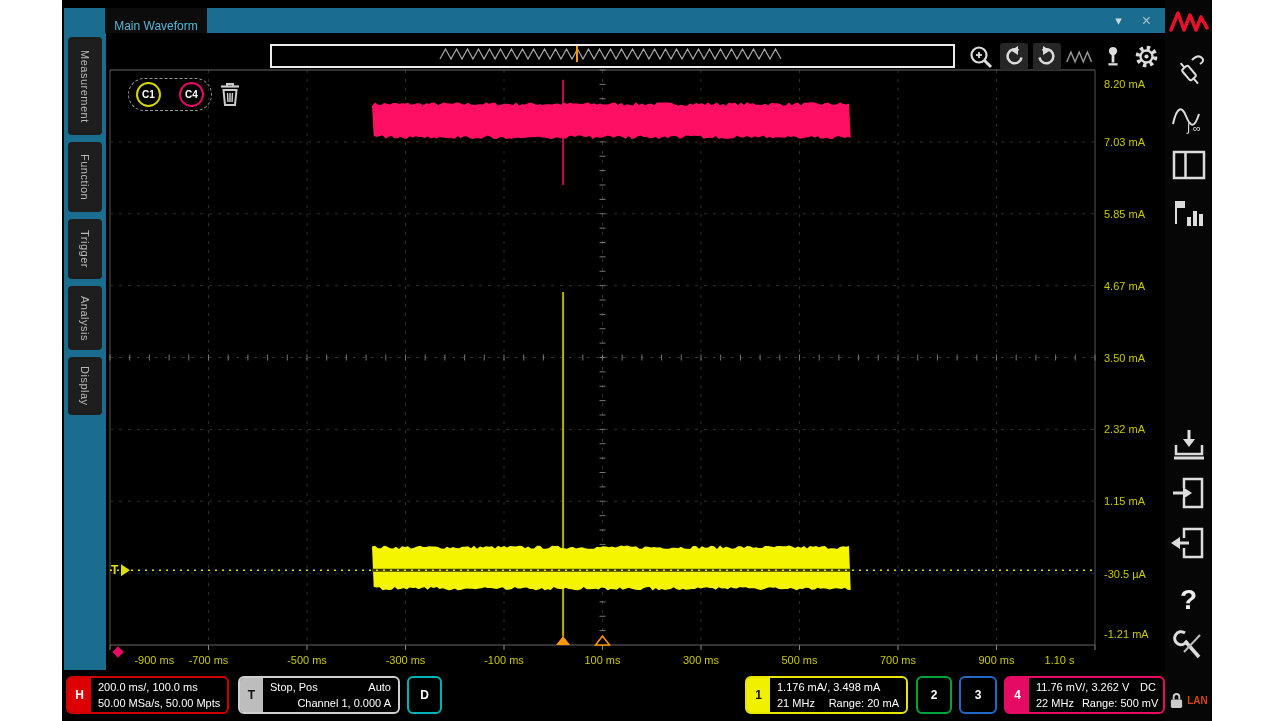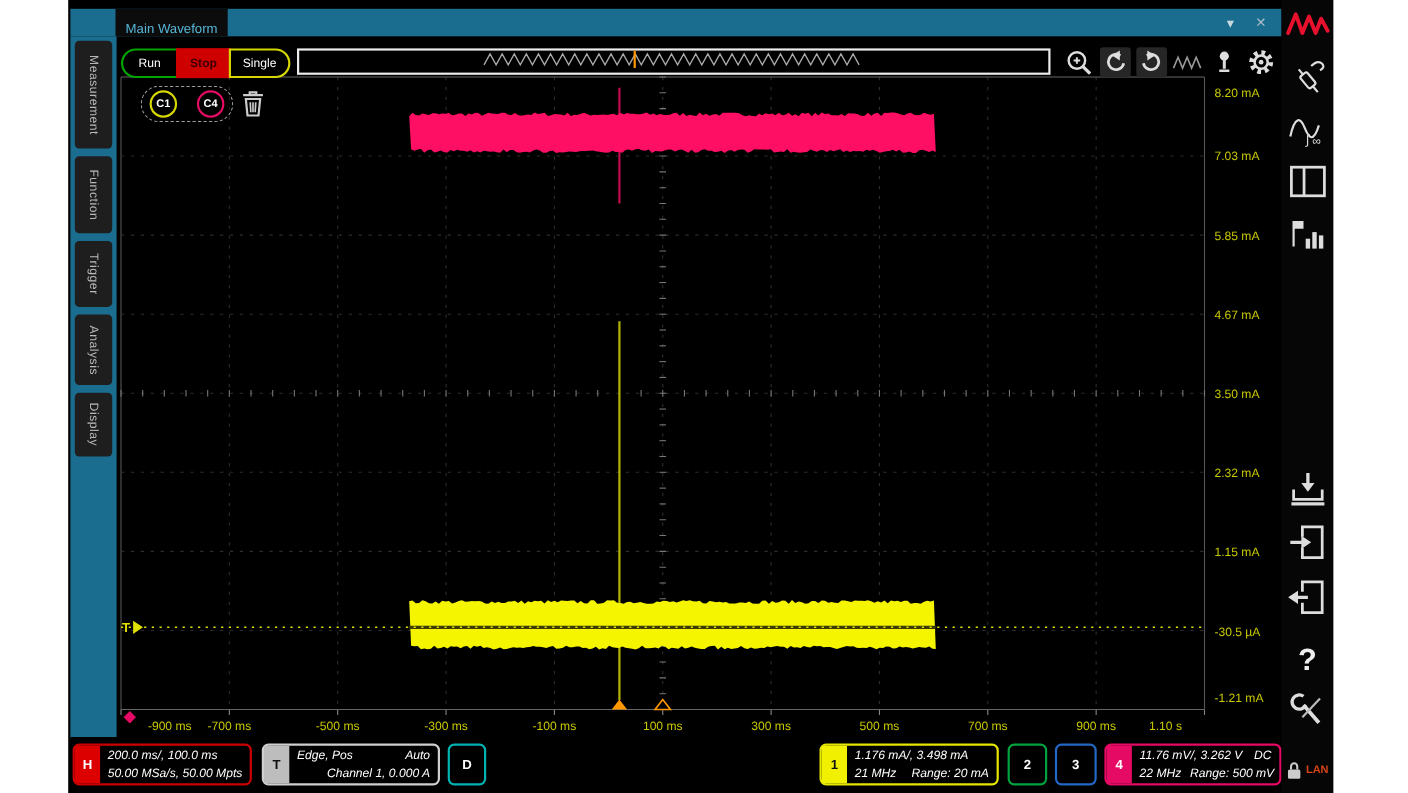--- a/index.html
+++ b/index.html
@@ -37,21 +37,21 @@
   
   .readout{position:absolute;right:122px;top:76px;text-align:right;font-size:11px;line-height:15px;border:1px solid #3a3a3a;padding:2px 9px;background:#000;white-space:pre;z-index:2;}
   .readout .r1{color:#e6e600;}
   .readout .r4{color:#fb2d6f;}
   
   #plotsvg{position:absolute;left:36px;top:62px;z-index:1;font-family:inherit;}
   
   .statusbar{position:absolute;left:2px;top:670px;width:1101px;height:51px;background:#000;}
   .sb-box{position:absolute;top:6px;height:38px;border-radius:6px;border:2px solid;display:flex;background:#000;box-sizing:border-box;cursor:pointer;}
   .sb-key{width:23px;display:flex;align-items:center;justify-content:center;font-weight:bold;font-size:12px;border-radius:3px 0 0 3px;flex:none;}
-  .sb-text{flex:1;color:#fff;font-size:11px;line-height:16px;padding:1px 7px;display:flex;flex-direction:column;justify-content:center;white-space:nowrap;overflow:hidden;font-style:italic;}
+  .sb-text{flex:1;color:#fff;font-size:11px;line-height:16px;padding:1px 7px;display:flex;flex-direction:column;justify-content:center;white-space:nowrap;overflow:hidden;}
   .sb-row{display:flex;justify-content:space-between;gap:8px;}
   .sb-single{align-items:center;justify-content:center;color:#fff;font-weight:bold;font-size:12px;}
 </style>
 </head>
 <body>
 
 <div class="app">
 
   <div class="titlebar">
     <div class="title-tab">
@@ -64,25 +64,20 @@
   </div>
 
   <div class="left-sidebar">
     <div class="side-tab" style="height:98px">Measurement</div>
     <div class="side-tab" style="height:70px">Function</div>
     <div class="side-tab" style="height:60px">Trigger</div>
     <div class="side-tab" style="height:64px">Analysis</div>
     <div class="side-tab" style="height:58px">Display</div>
   </div>
 
-  <div class="acq-group">
-    <button class="btn-run">Run</button>
-    <button class="btn-stop">Stop</button>
-    <button class="btn-single">Single</button>
-  </div>
 
   <div class="overview">
     <svg id="ovsvg" width="677" height="16" viewBox="0 0 677 16">
         <polyline points="168,13 173.5,3 179,13 184.5,3 190,13 195.5,3 201,13 206.5,3 212,13 217.5,3 223,13 228.5,3 234,13 239.5,3 245,13 250.5,3 256,13 261.5,3 267,13 272.5,3 278,13 283.5,3 289,13 294.5,3 300,13 305.5,3 311,13 316.5,3 322,13 327.5,3 333,13 338.5,3 344,13 349.5,3 355,13 360.5,3 366,13 371.5,3 377,13 382.5,3 388,13 393.5,3 399,13 404.5,3 410,13 415.5,3 421,13 426.5,3 432,13 437.5,3 443,13 448.5,3 454,13 459.5,3 465,13 470.5,3 476,13 481.5,3 487,13 492.5,3 498,13 503.5,3 509,13" fill="none" stroke="#aaa" stroke-width="1.2"></polyline>
         <line x1="305" y1="0" x2="305" y2="16" stroke="#ff9800" stroke-width="2"></line>
       </svg>
   </div>
 
   <div class="tool-icons">
     <div class="tbtn">
@@ -306,21 +301,21 @@
       <div class="sb-key" style="background:#dd0000;color:#fff;">H</div>
       <div class="sb-text">
         <div>200.0 ms/, 100.0 ms</div>
         <div>50.00 MSa/s, 50.00 Mpts</div>
       </div>
     </div>
     <div class="sb-box" style="left:174px;width:162px;border-color:#cfcfcf;">
       <div class="sb-key" style="background:#bdbdbd;color:#111;">T</div>
       <div class="sb-text">
         <div class="sb-row">
-          <span>Edge, Pos</span>
+          <span>Stop, Pos</span>
           <span>Auto</span>
         </div>
         <div class="sb-row" style="justify-content:flex-end;">
           <span>Channel 1, 0.000 A</span>
         </div>
       </div>
     </div>
     <div class="sb-box sb-single" style="left:343px;width:35px;border-color:#00b2b2;">
       <span>D</span>
     </div>

